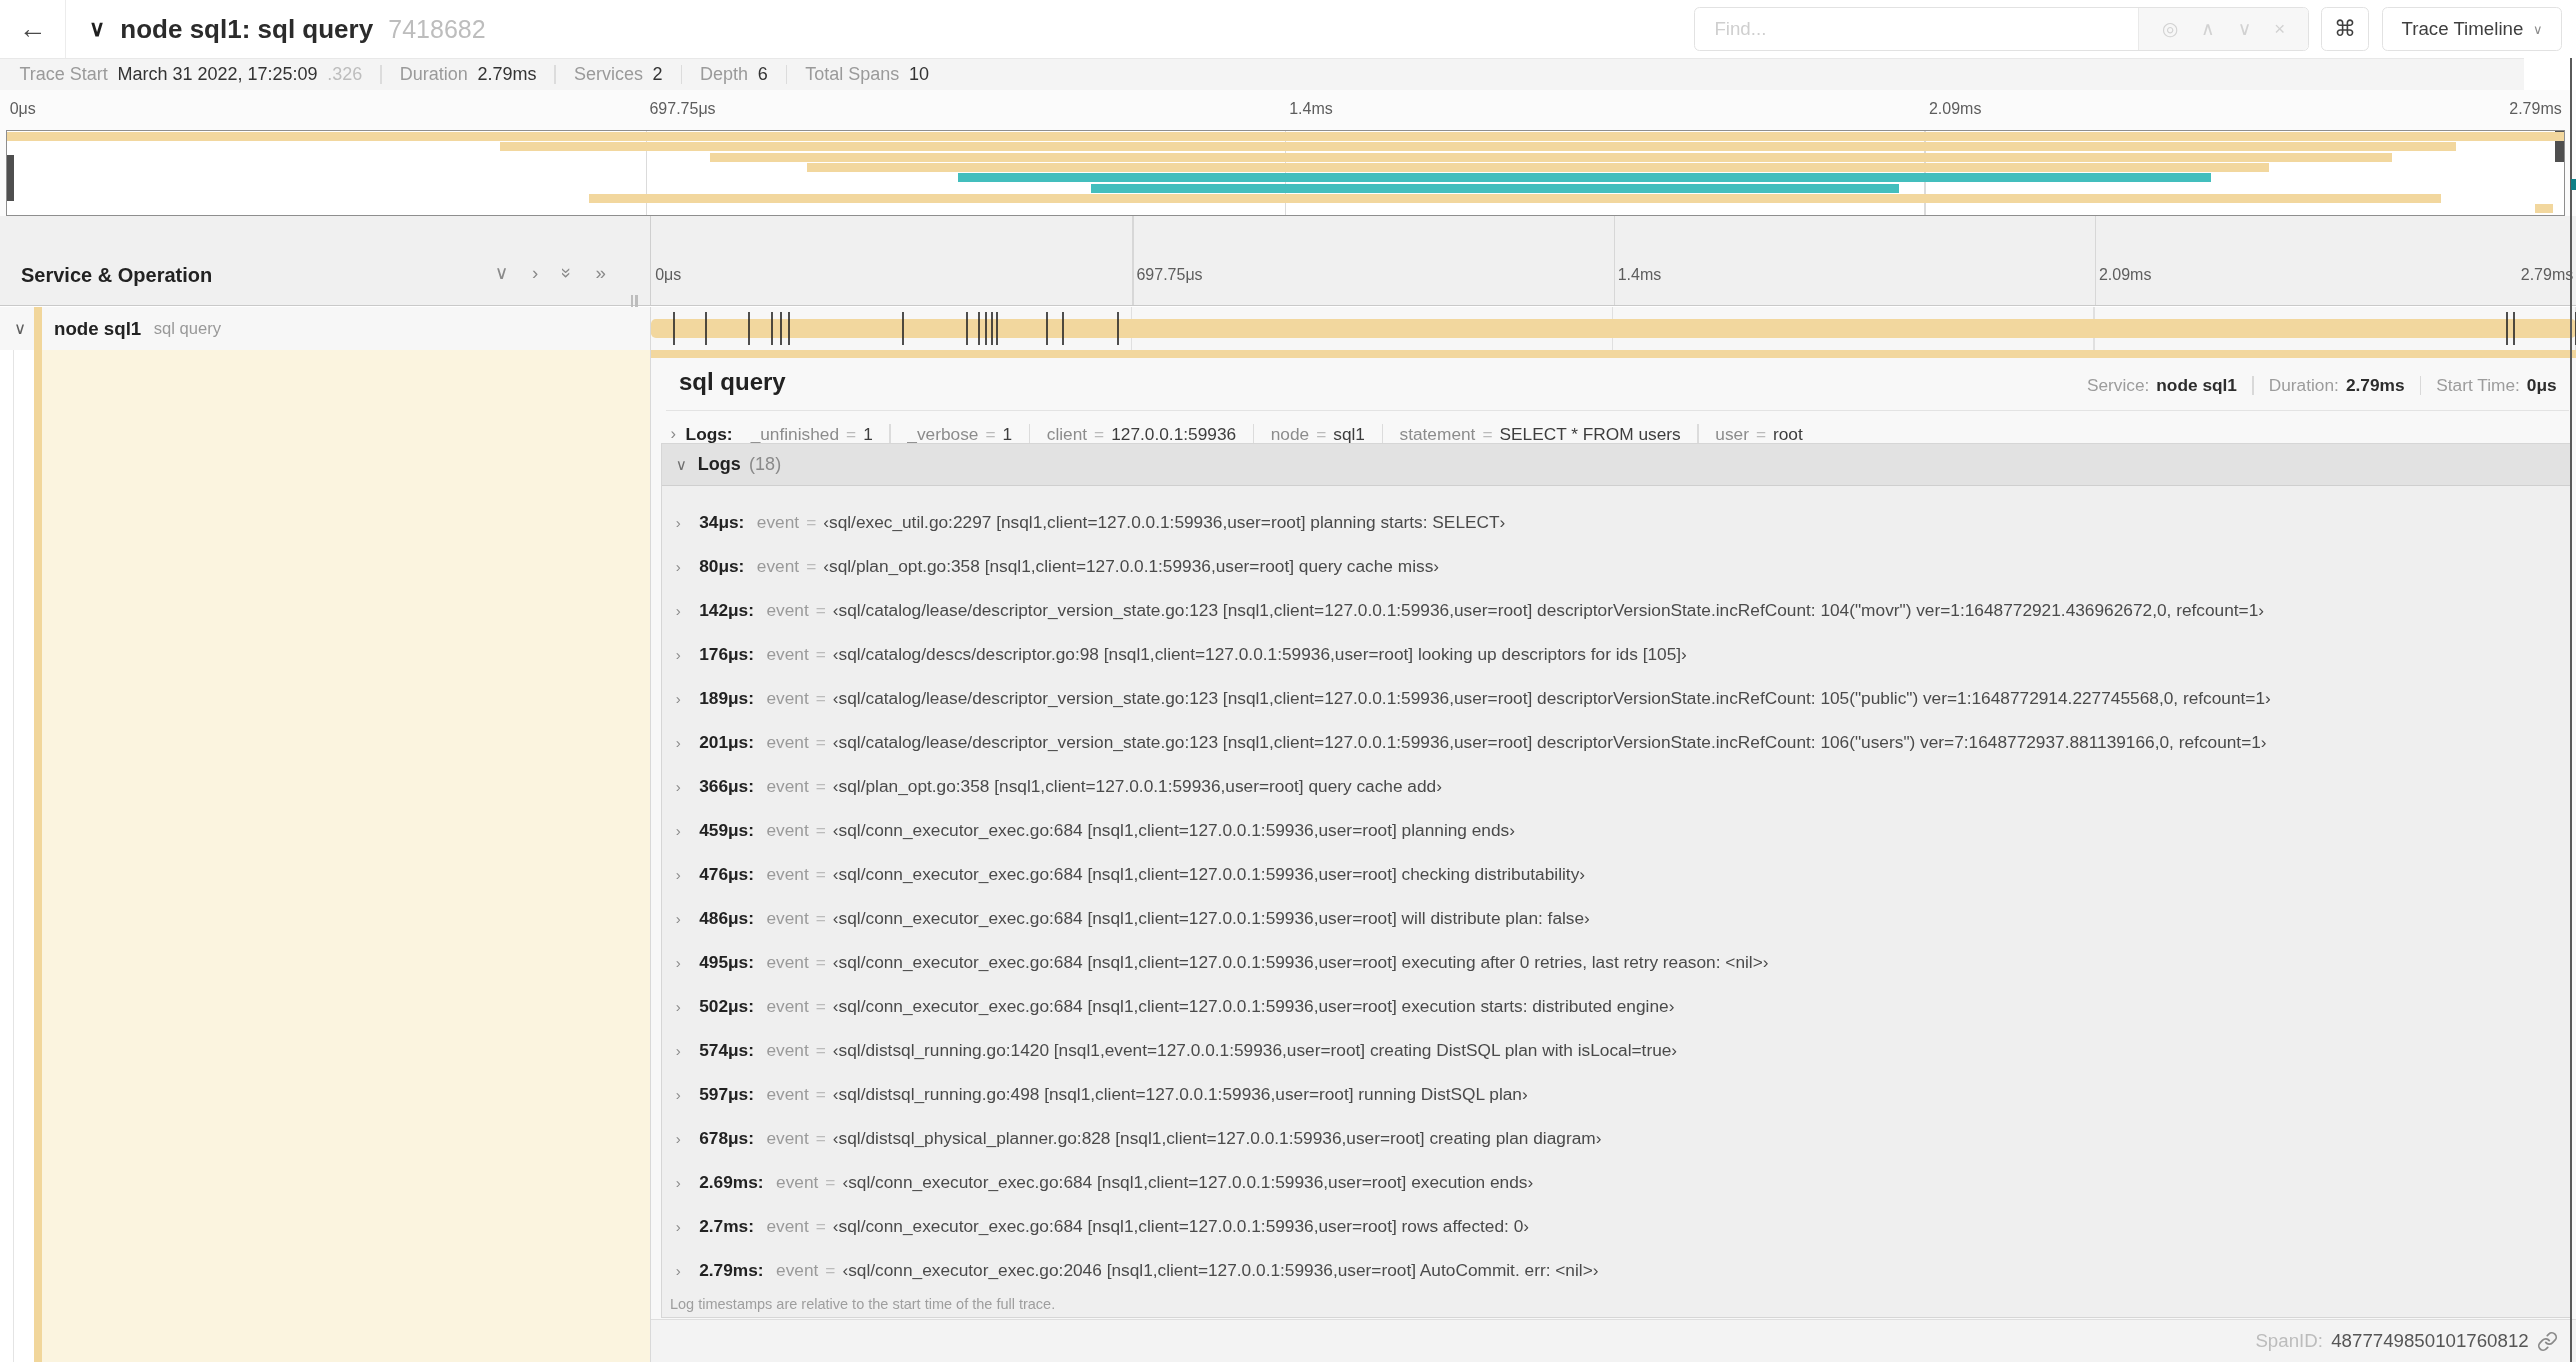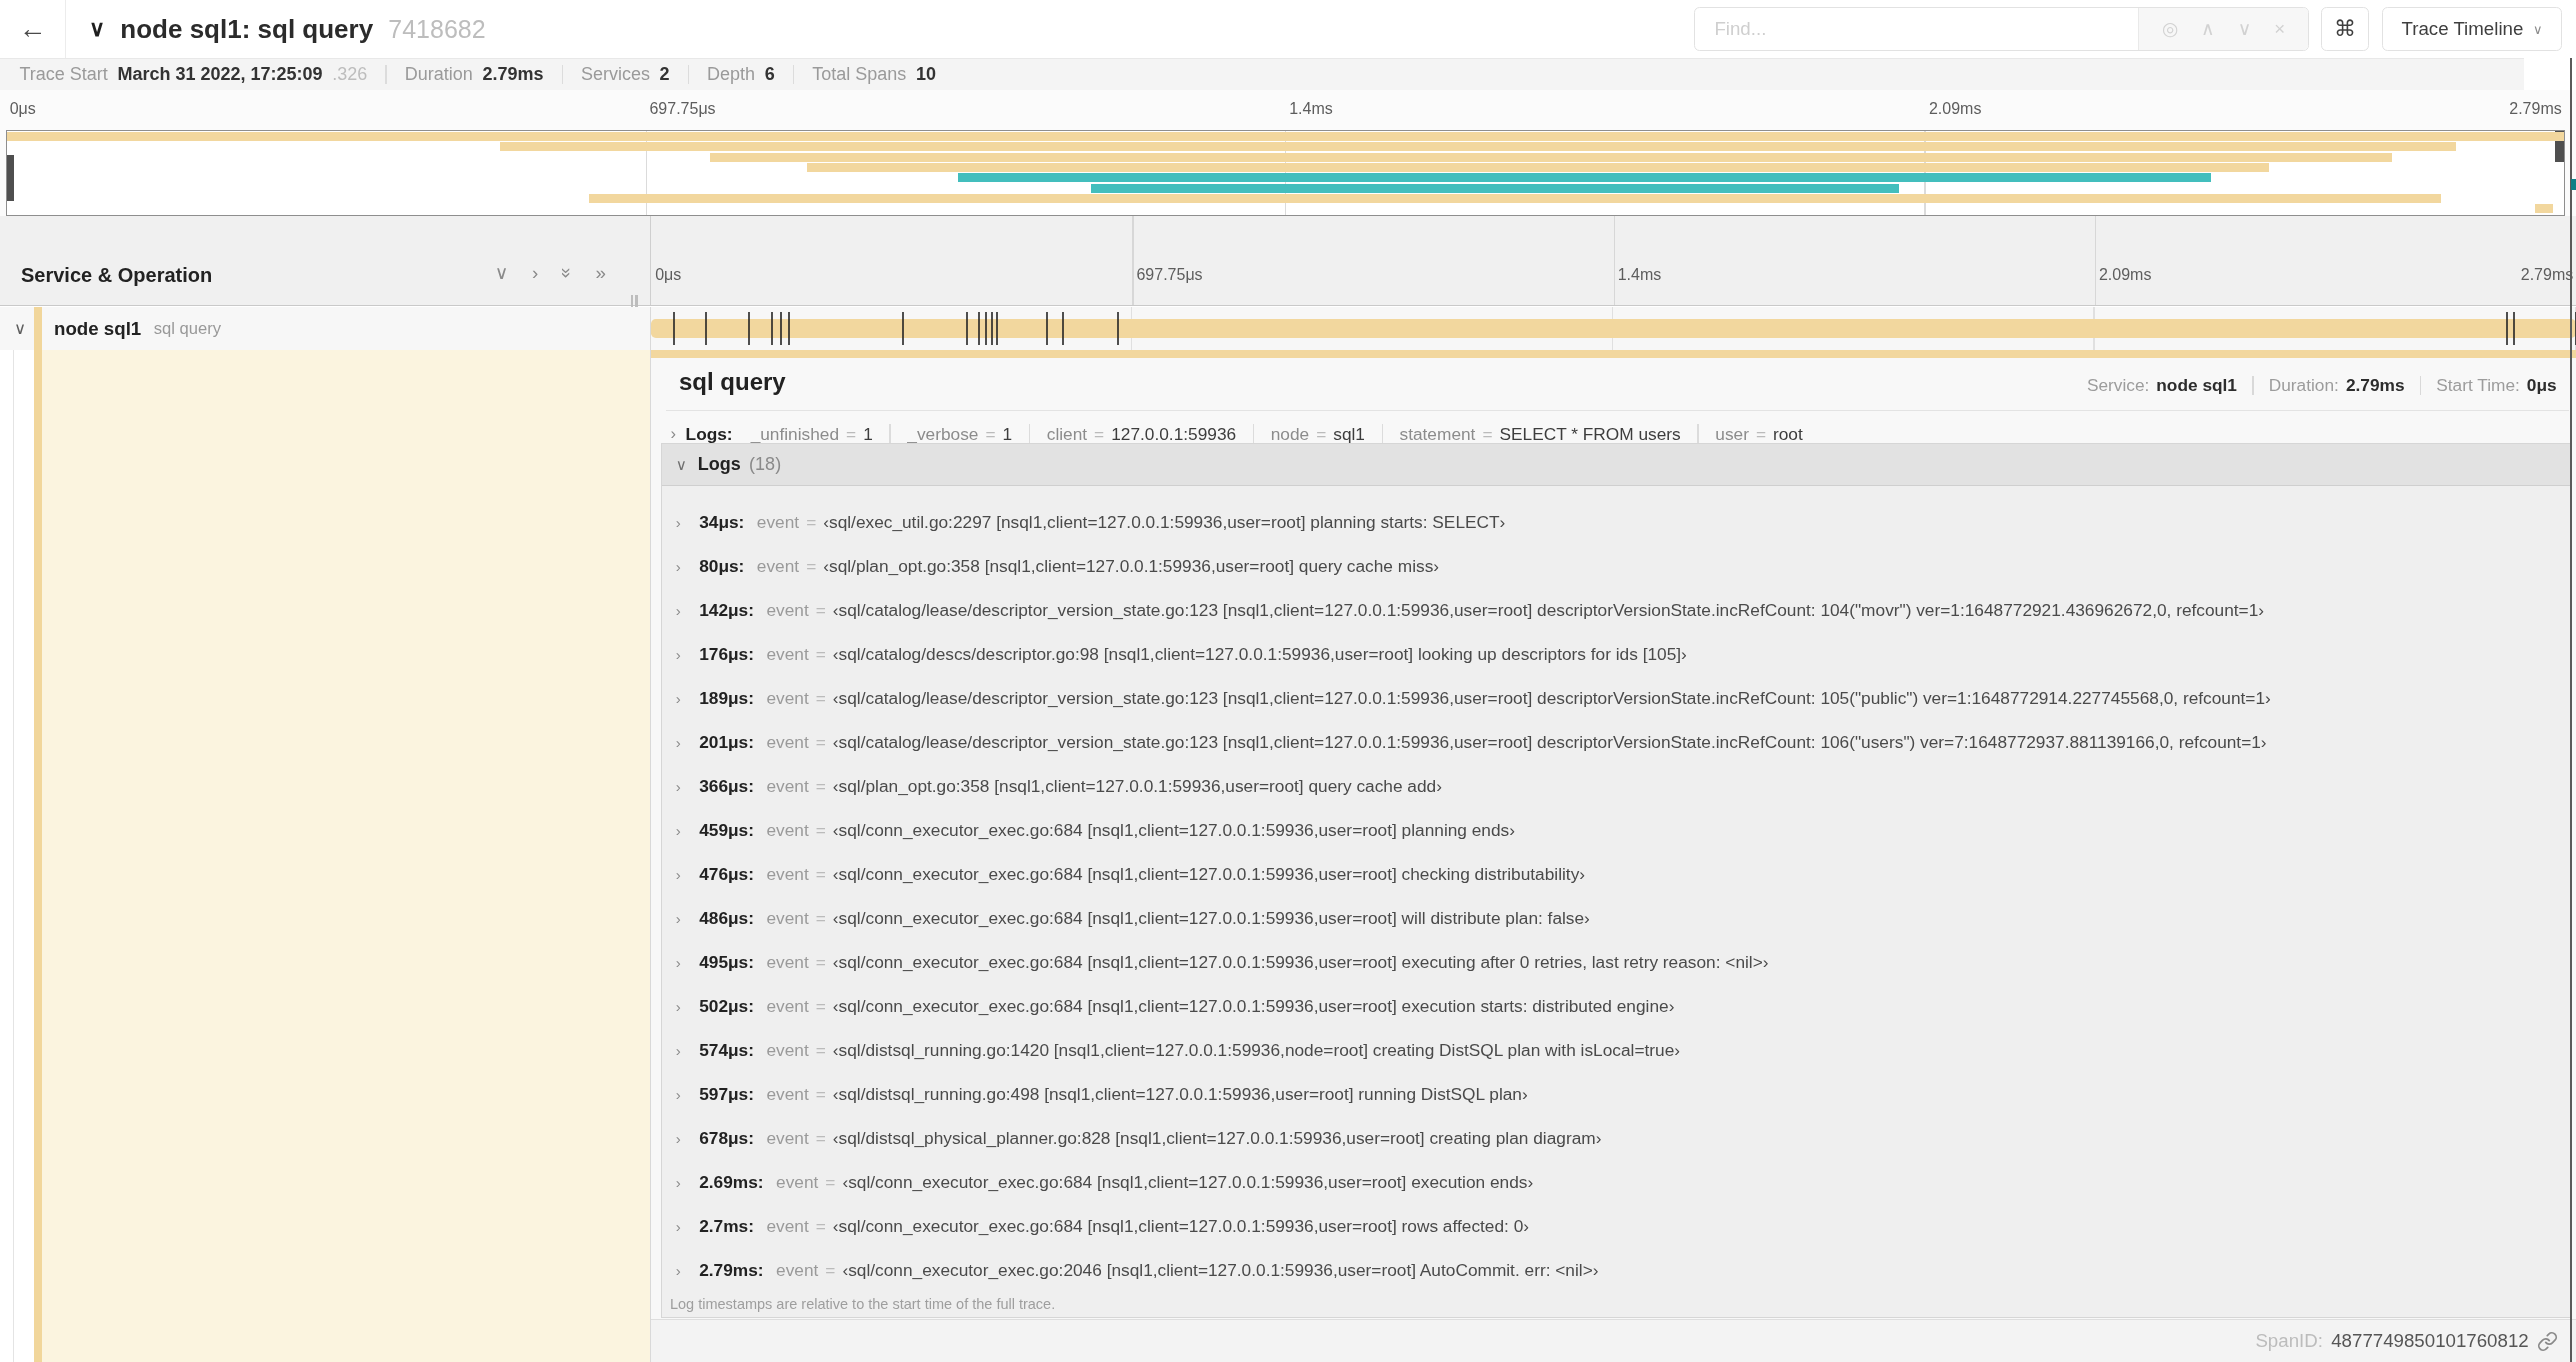--- a/index.html
+++ b/index.html
@@ -30,21 +30,21 @@
               border-radius:5.5px; background:#fff; display:flex; align-items:center; justify-content:center;
               gap:9.7px; font-size:18.7px; color:#3f3f3f; cursor:pointer; }
   .view-btn .chev { font-size:13px; color:#8a8a8a; }
 
   
   .meta-bar { position:absolute; left:0; top:58px; width:2524px; height:33px; background:#f4f4f4;
               border-top:1.4px solid #e8e8e8; border-bottom:1.4px solid #e8e8e8;
               display:flex; align-items:center; padding-left:19.4px; font-size:18px; }
   .meta-item { display:flex; align-items:baseline; gap:9.7px; white-space:nowrap; }
   .meta-item .lbl { color:#9a9a9a; }
-  .meta-item .val { color:#333; font-weight:bold; }
+  .meta-item .val { color:#333; font-weight:normal; }
   .meta-item .sfx { color:#bdbdbd; font-weight:normal; }
   .meta-div { width:1.4px; height:19.4px; background:#dcdcdc; margin:0 18px; }
 
   
   .minimap { position:absolute; left:0; top:90px; width:2576px; height:126px; background:#fbfbfb; }
   .mini-ticks { position:absolute; left:5.5px; top:9.7px; width:2559px; height:25px; }
   .tick { position:absolute; top:0; font-size:16px; color:#5d5d5d; white-space:nowrap; padding-left:4.2px; }
   .tick.end { transform:translateX(-100%); padding-left:0; padding-right:2.8px; }
   .mini-canvas { position:absolute; left:5.5px; top:40px; width:2559px; height:86px;
                  border:1.4px solid #8e8e8e; background:#fff; }
@@ -431,21 +431,21 @@
             <span class="t">502μs:</span>
             <span class="k">event</span>
             <span class="eq">=</span>
             <span class="v">‹sql/conn_executor_exec.go:684 [nsql1,client=127.0.0.1:59936,user=root] execution starts: distributed engine›</span>
           </div>
           <div class="log-row">
             <span class="chev">›</span>
             <span class="t">574μs:</span>
             <span class="k">event</span>
             <span class="eq">=</span>
-            <span class="v">‹sql/distsql_running.go:1420 [nsql1,client=127.0.0.1:59936,node=root] creating DistSQL plan with isLocal=true›</span>
+            <span class="v">‹sql/distsql_running.go:1420 [nsql1,event=127.0.0.1:59936,user=root] creating DistSQL plan with isLocal=true›</span>
           </div>
           <div class="log-row">
             <span class="chev">›</span>
             <span class="t">597μs:</span>
             <span class="k">event</span>
             <span class="eq">=</span>
             <span class="v">‹sql/distsql_running.go:498 [nsql1,client=127.0.0.1:59936,user=root] running DistSQL plan›</span>
           </div>
           <div class="log-row">
             <span class="chev">›</span>

